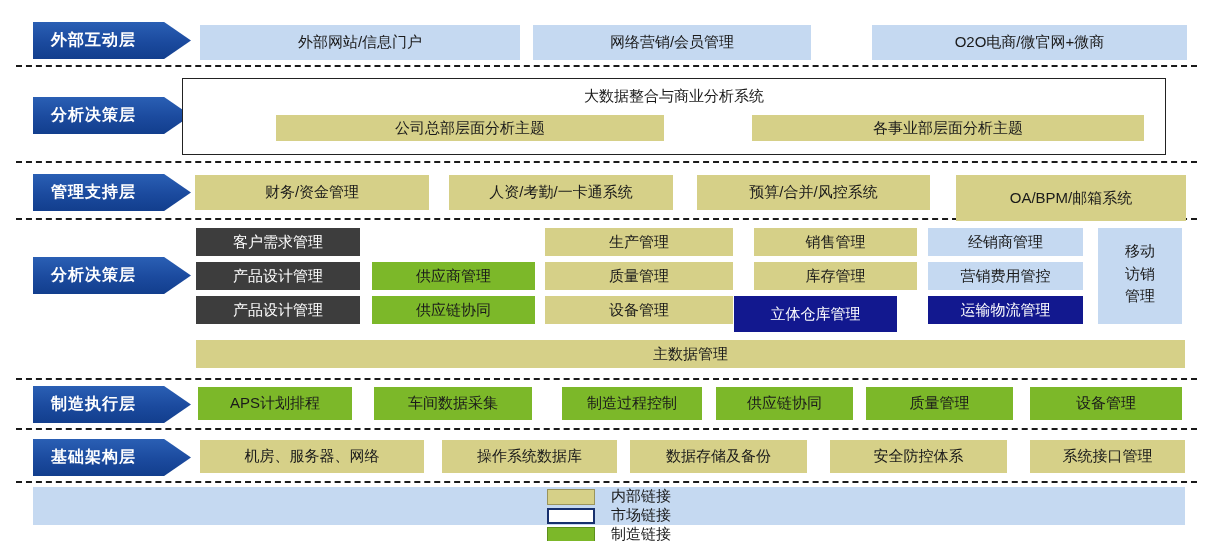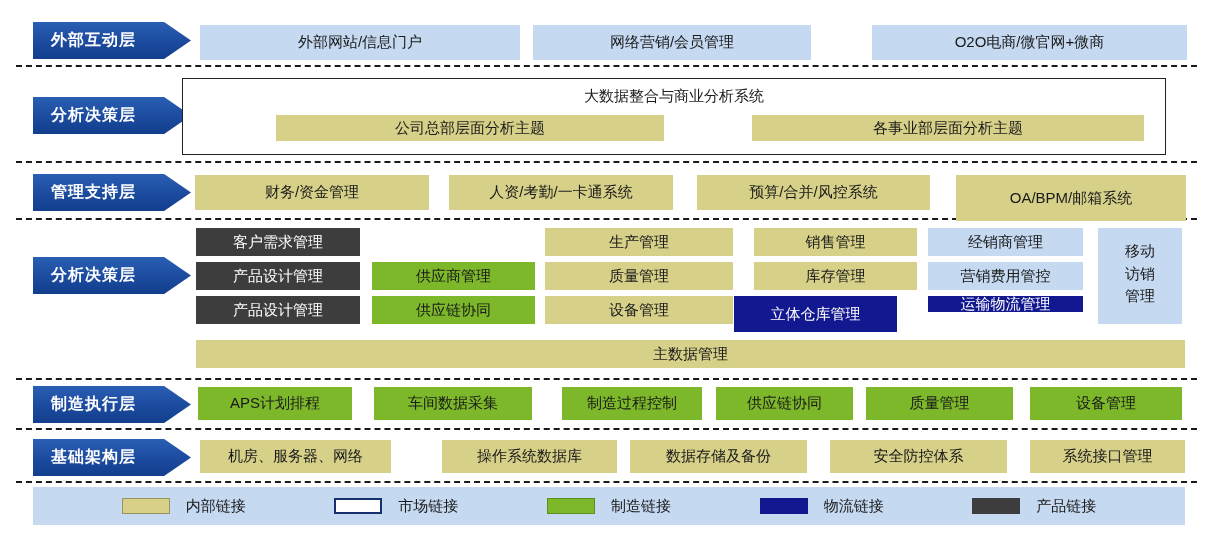--- a/index.html
+++ b/index.html
@@ -88,20 +88,21 @@
   }
   
   .legend {
     position: absolute;
     left: 33px; top: 487px;
     width: 1152px; height: 38px;
     background: #c5d9f1;
     display: flex;
     align-items: center;
     justify-content: space-evenly;
+    flex-direction: column;
   }
   .legend-item { display: flex; align-items: center; gap: 16px; }
   .swatch { width: 48px; height: 16px; }
   .sw-khaki { background: #d6d088; border: 1px solid #9a945c; }
   .sw-white { background: #ffffff; border: 2px solid #17306e; }
   .sw-green { background: #7cb829; border: 1px solid #5d8f1c; }
   .sw-navy  { background: #12188f; }
   .sw-dark  { background: #3d3d3d; }
   .legend-label { font-size: 15px; color: #1a1a1a; }
 </style>
@@ -149,36 +150,36 @@
   <div class="bx c-khaki" style="left:545px; top:228px; width:188px; height:28px">生产管理</div>
   <div class="bx c-khaki" style="left:545px; top:262px; width:188px; height:28px">质量管理</div>
   <div class="bx c-khaki" style="left:545px; top:296px; width:188px; height:28px">设备管理</div>
 
   <div class="bx c-khaki" style="left:754px; top:228px; width:163px; height:28px">销售管理</div>
   <div class="bx c-khaki" style="left:754px; top:262px; width:163px; height:28px">库存管理</div>
   <div class="bx c-navy" style="left:734px; top:296px; width:163px; height:36px">立体仓库管理</div>
 
   <div class="bx c-lblue" style="left:928px; top:228px; width:155px; height:28px">经销商管理</div>
   <div class="bx c-lblue" style="left:928px; top:262px; width:155px; height:28px">营销费用管控</div>
-  <div class="bx c-navy" style="left:928px; top:296px; width:155px; height:16px">运输物流管理</div>
+  <div class="bx c-navy" style="left:928px; top:296px; width:155px; height:28px">运输物流管理</div>
 
   <div class="side-box">
     <span>移动访销管理</span>
   </div>
 
   <div class="bx c-khaki" style="left:196px; top:340px; width:989px; height:28px">主数据管理</div>
 
   <div class="bx c-green" style="left:198px;  top:387px; width:154px; height:33px">APS计划排程</div>
   <div class="bx c-green" style="left:374px;  top:387px; width:158px; height:33px">车间数据采集</div>
   <div class="bx c-green" style="left:562px;  top:387px; width:140px; height:33px">制造过程控制</div>
   <div class="bx c-green" style="left:716px;  top:387px; width:137px; height:33px">供应链协同</div>
   <div class="bx c-green" style="left:866px;  top:387px; width:147px; height:33px">质量管理</div>
   <div class="bx c-green" style="left:1030px; top:387px; width:152px; height:33px">设备管理</div>
 
-  <div class="bx c-khaki" style="left:200px;  top:440px; width:191px; height:33px">机房、服务器、网络</div>
+  <div class="bx c-khaki" style="left:200px;  top:440px; width:224px; height:33px">机房、服务器、网络</div>
   <div class="bx c-khaki" style="left:442px;  top:440px; width:175px; height:33px">操作系统数据库</div>
   <div class="bx c-khaki" style="left:630px;  top:440px; width:177px; height:33px">数据存储及备份</div>
   <div class="bx c-khaki" style="left:830px;  top:440px; width:177px; height:33px">安全防控体系</div>
   <div class="bx c-khaki" style="left:1030px; top:440px; width:155px; height:33px">系统接口管理</div>
 
   <div class="legend">
     <div class="legend-item">
       <div class="swatch sw-khaki"></div>
       <div class="legend-label">内部链接</div>
     </div>

